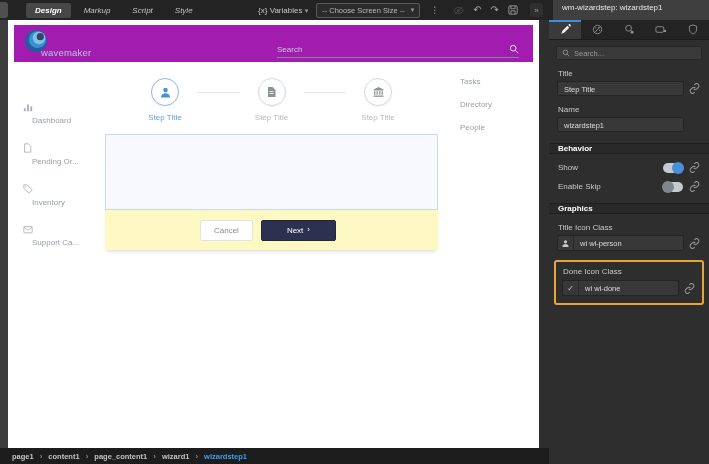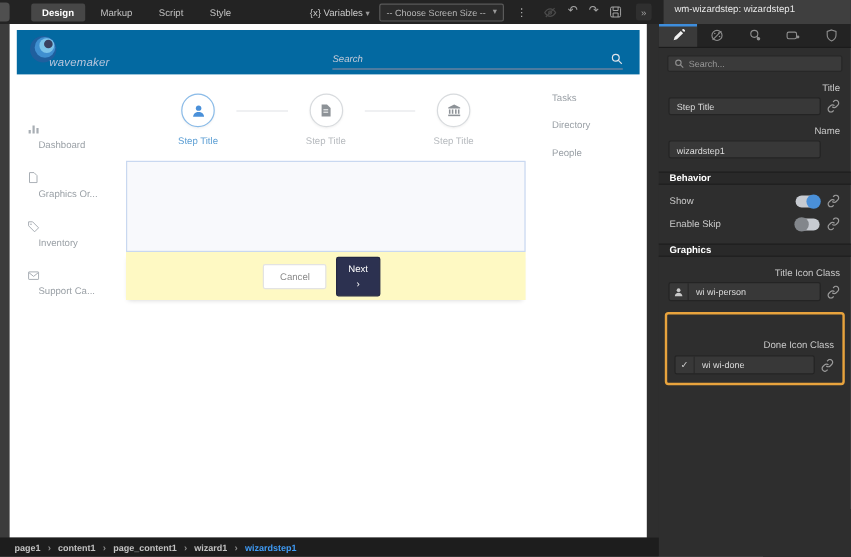--- a/index.html
+++ b/index.html
@@ -4,21 +4,21 @@
 <style>
   * { margin:0; padding:0; box-sizing:border-box; }
   html,body { width:709px; height:464px; overflow:hidden; }
   body { font-family:"Liberation Sans", sans-serif; background:#2e2e2e; position:relative; }
   svg { display:block; }
 
   
   .topbar { position:absolute; left:0; top:0; width:709px; height:20px; background:#232323; display:flex; align-items:center; }
   .edge-btn { position:absolute; left:-5px; top:2px; width:13px; height:16px; background:#4f4f4f; border-radius:3px; }
   .top-tabs { display:flex; align-items:center; margin-left:26px; gap:4px; }
-  .top-tab { font-size:8px; color:#c2c2c2; padding:3px 9px; border-radius:2px; cursor:default; }
+  .top-tab { font-size:8px; color:#c2c2c2; padding:3px 9px; border-radius:2px; cursor:default;font-style:italic; }
   .top-tab.active { background:#474747; color:#fff; font-weight:bold; }
   .top-right { margin-left:auto; display:flex; align-items:center; gap:8px; height:100%; }
   .variables { font-size:8px; color:#c9c9c9; white-space:nowrap; }
   .caret { font-size:7px; color:#9a9a9a; }
   .screen-select { display:flex; align-items:center; gap:6px; border:1px solid #5a5a5a; border-radius:2px; padding:2px 5px; font-size:7.5px; color:#b9b9b9; background:#2b2b2b; white-space:nowrap; }
   .kebab { color:#b5b5b5; font-size:9px; line-height:1; padding:0 2px; }
   .tb-icons { display:flex; align-items:center; gap:9px; padding:0 4px; }
   .glyph-btn { font-size:10px; color:#a5a5a5; line-height:1; }
   .glyph-btn.dim svg { opacity:.55; }
   .expand-btn { width:13px; height:14px; background:#2f2f2f; border-radius:2px; color:#9a9a9a; font-size:8px; display:flex; align-items:center; justify-content:center; margin-right:2px; }
@@ -43,49 +43,49 @@
   .steps { display:flex; align-items:flex-start; padding:0 28px; }
   .step { width:64px; display:flex; flex-direction:column; align-items:center; }
   .step-circle { width:28px; height:28px; border-radius:50%; background:#fff; border:1px solid #d8dbde; display:flex; align-items:center; justify-content:center; color:#8d9297; box-shadow:0 1px 2px rgba(0,0,0,.06); }
   .step.active .step-circle { border-color:#8abbe8; color:#4a90d9; }
   .step-label { margin-top:7px; font-size:8px; color:#b6babe; }
   .step.active .step-label { color:#5d9fd4; }
   .connector { flex:1; height:1px; background:#e4e7ea; margin-top:14px; }
   .content-box { margin-top:12px; height:76px; background:#f8f9fc; border:1px solid #c9d8f0; }
   .wizard-footer { height:40px; display:flex; align-items:center; justify-content:center; gap:8px; padding-right:7px; background:#fef9c3; box-shadow:0 3px 4px -2px rgba(0,0,0,.18); }
   .btn-cancel { font-size:8px; color:#8a8a8a; background:#fff; border:1px solid #e3e3e3; border-radius:2px; padding:5px 13px; }
-  .btn-next { font-size:8px; color:#fff; background:#2c3150; border:1px solid #232842; border-radius:2px; padding:5px 9px; display:flex; align-items:center; gap:4px;flex-direction:column; }
+  .btn-next { font-size:8px; color:#fff; background:#2c3150; border:1px solid #232842; border-radius:2px; padding:5px 25px; display:flex; align-items:center; gap:4px; }
   .btn-next .chev { font-size:8px; line-height:1; }
 
   .canvas-right { position:absolute; left:452px; top:57px; width:80px; }
   .cr-item { height:23px; font-size:8px; color:#9aa0a6; }
 
   
   .inspector { position:absolute; left:549px; top:20px; width:160px; height:444px; background:#2e2e2e; }
   .insp-tabs { height:20px; display:flex; background:#232323; border-bottom:1px solid #1b1b1b; }
   .insp-tab { flex:1; display:flex; align-items:center; justify-content:center; color:#8f8f8f; }
   .insp-tab.active { background:#3a3a3a; color:#f0f0f0; box-shadow:inset 0 2px 0 #3e8edd; }
   .insp-search { margin:6px 7px 0; height:14px; background:#3a3a3a; border:1px solid #272727; border-radius:2px; display:flex; align-items:center; gap:4px; padding:0 5px; color:#8f8f8f; }
   .insp-search-text { font-size:7.5px; color:#999; }
-  .field-label { margin:9px 9px 3px; font-size:8px; color:#c9c9c9;text-align:right; }
+  .field-label { margin:9px 9px 3px; font-size:8px; color:#c9c9c9; }
   .input-row { margin:0 8px; display:flex; align-items:center; gap:5px; }
   .text-input { flex:1; background:#383838; border:1px solid #242424; border-radius:2px; height:15px; line-height:13px; padding:1px 6px 0; font-size:7.5px; color:#ddd; }
   .link-icon { width:12px; color:#9a9a9a; }
   .link-spacer { width:12px; }
   .section-header { margin-top:11px; background:#292929; border-top:1px solid #1f1f1f; border-bottom:1px solid #1f1f1f; padding:0 9px; font-size:8px; font-weight:bold; color:#fff; }
   .toggle-row { display:flex; align-items:center; gap:6px; padding:8px 8px 0 9px; }
   .toggle-row .t-label { flex:1; font-size:8px; color:#c9c9c9; }
   .toggle { width:20px; height:10px; border-radius:5px; background:#c7cbd1; position:relative; }
   .toggle .knob { position:absolute; top:-1px; width:12px; height:12px; border-radius:50%; }
   .toggle.on .knob { right:-1px; background:#4a90d9; }
   .toggle.off .knob { left:-1px; background:#82868b; }
   .icon-input { flex:1; display:flex; align-items:center; background:#383838; border:1px solid #242424; border-radius:2px; height:16px; }
   .input-prefix { width:16px; align-self:stretch; border-right:1px solid #2a2a2a; display:flex; align-items:center; justify-content:center; color:#c9c9c9; font-size:8px; }
   .icon-input .val { font-size:7.5px; color:#ddd; padding:0 6px; }
-  .highlight-box { margin:9px 5px 0; border:2px solid #e8a33d; border-radius:3px; padding:19px 3px 7px; }
+  .highlight-box { margin:9px 5px 0; border:2px solid #e8a33d; border-radius:3px; padding:3px 3px 7px; }
   .highlight-box .field-label { margin:2px 4px 4px; }
   .highlight-box .input-row { margin:0 3px; }
 
   
   .breadcrumb { position:absolute; left:0; bottom:0; width:549px; height:16px; background:#1d1d1d; display:flex; align-items:center; gap:6px; padding-left:12px; }
   .crumb { font-size:7.5px; font-weight:bold; color:#c2c2c2; }
   .crumb-sep { font-size:8px; color:#8a8a8a; font-weight:bold; }
   .crumb.active { color:#3f9bf5; }
 </style>
 </head>
@@ -128,21 +128,21 @@
     </div>
     <div class="expand-btn">»</div>
     <div class="panel-title">wm-wizardstep: wizardstep1</div>
   </div>
 </div>
 
 <div class="leftstrip"></div>
 
 <div class="canvas">
 
-  <div class="app-header" style="background:#0369a1;font-style:italic;">
+  <div class="app-header" style="background:#a21caf;">
     <div class="logo-icon">
       <svg width="26" height="26" viewBox="0 0 26 26">
         <circle cx="13" cy="13" r="11" fill="#1f5f9e"></circle>
         <circle cx="14.5" cy="11.5" r="8.6" fill="#3f8fd0"></circle>
         <circle cx="16" cy="10" r="6.2" fill="#7cc4ea"></circle>
         <circle cx="17.3" cy="8.7" r="3.6" fill="#3a4160"></circle>
       </svg>
     </div>
     <div class="brand">wavemaker</div>
     <div class="header-search">
@@ -162,21 +162,21 @@
           </svg>
       </span>
       <div class="nav-label">Dashboard</div>
     </div>
     <div class="nav-item">
       <span class="icon">
         <svg width="9" height="10" viewBox="0 0 10 12" fill="none" stroke="#a8aeb4" stroke-width="1">
             <path d="M1.5 1h4.5L9 4v7H1.5z"></path>
           </svg>
       </span>
-      <div class="nav-label">Graphics Or...</div>
+      <div class="nav-label">Pending Or...</div>
     </div>
     <div class="nav-item">
       <span class="icon">
         <svg width="10" height="10" viewBox="0 0 12 12" fill="none" stroke="#a8aeb4" stroke-width="1">
             <path d="M1 5V1h4l6 6-4 4z"></path>
             <circle cx="3.4" cy="3.4" r=".8" fill="#a8aeb4" stroke="none"></circle>
           </svg>
       </span>
       <div class="nav-label">Inventory</div>
     </div>

